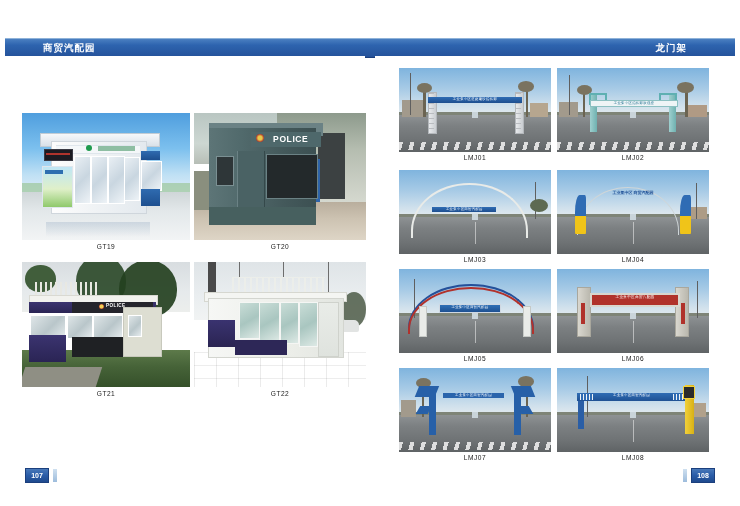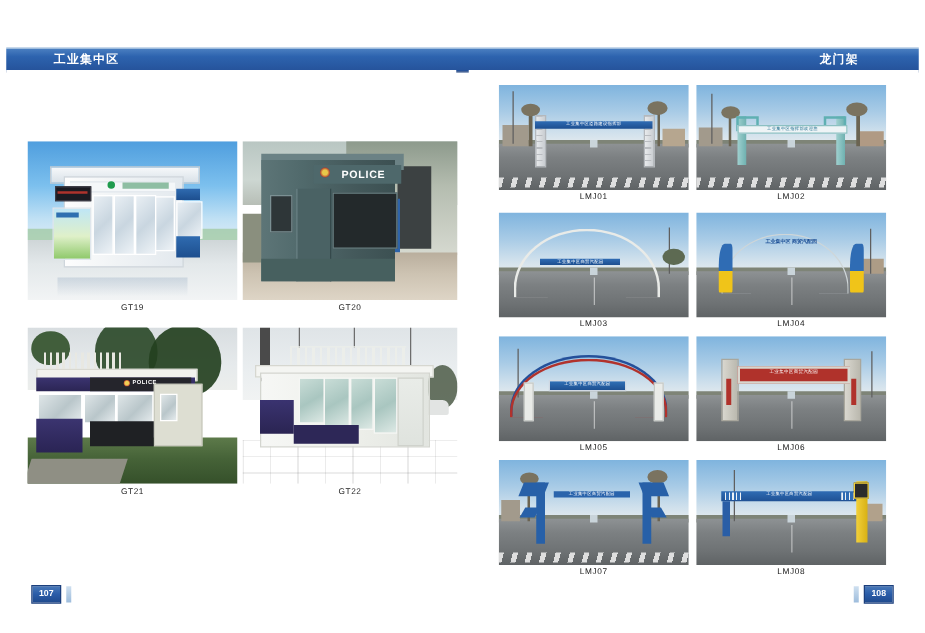--- a/index.html
+++ b/index.html
@@ -222,21 +222,21 @@
       background:repeating-linear-gradient(to right,#eef2f6 0 1px,#2f6cb4 1px 3px);}
   .lmj08 .stripes2{position:absolute;right:17%;top:31%;width:7%;height:7%;
       background:repeating-linear-gradient(to right,#eef2f6 0 1px,#2f6cb4 1px 3px);}
 </style>
 </head>
 <body>
 
 <div class="spread">
 
   <div class="header-band">
-    <div class="header-title left">工业集中区</div>
+    <div class="header-title left">商贸汽配园</div>
     <div class="header-title right">龙门架</div>
   </div>
 
   <div class="page left"></div>
 
   <div class="tile gt19">
     <div class="photo">
       <div class="sky"></div>
       <div class="farhill"></div>
       <div class="ground"></div>

